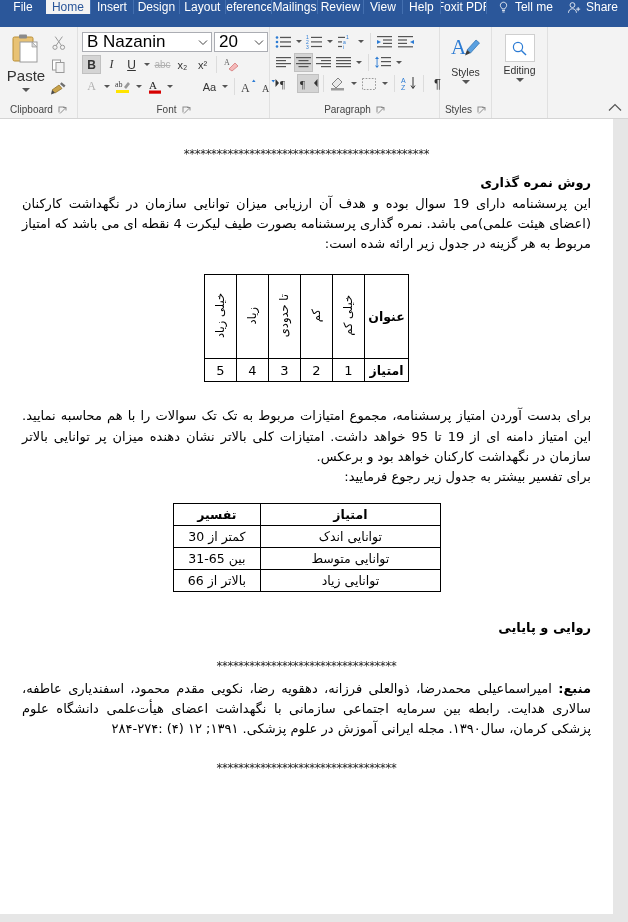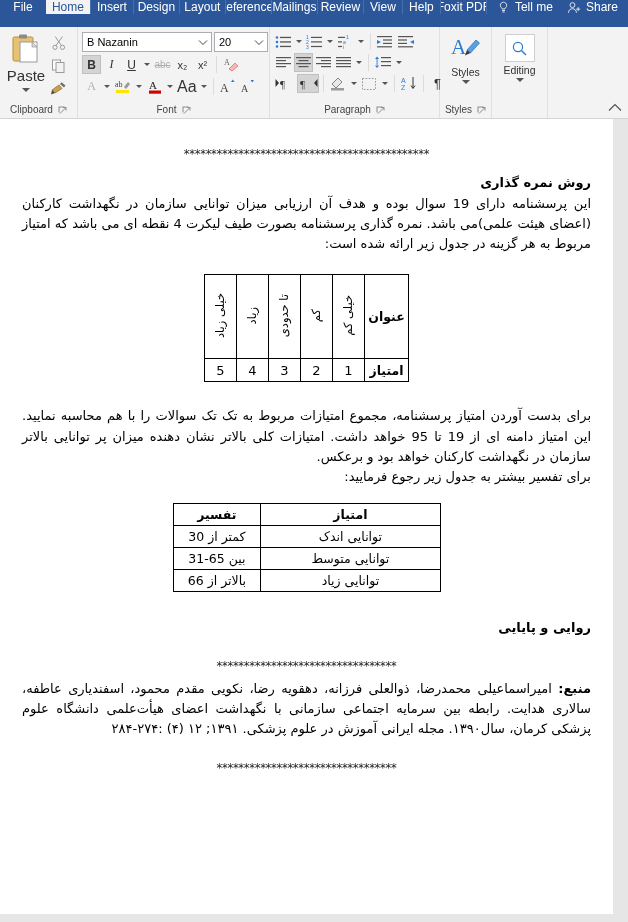--- a/index.html
+++ b/index.html
@@ -98,21 +98,21 @@
   }
 
   
   .g-font { width: 192px; }
   .font-row1 { display: flex; gap: 2px; padding-top: 2px; }
   .combo {
     height: 20px;
     border: 1px solid #abadb3;
     background: #fff;
     display: flex; align-items: center;
-    font-size: 11px; color: #000;
+    font-size: 17px; color: #000;
     padding-left: 4px;
   }
   .combo .val { flex: 1; white-space: nowrap; overflow: hidden; }
   .combo .chev {
     width: 16px; display: flex; align-items: center; justify-content: center;
   }
   .combo-font { width: 130px; }
   .combo-size { width: 54px; }
   .font-row2, .font-row3 {
     display: flex; align-items: center; gap: 1px; margin-top: 3px;
@@ -433,21 +433,21 @@
             </svg>
           </div>
           <div class="minicaret"></div>
           <div class="btn">
             <svg width="16" height="17" viewBox="0 0 16 17">
               <text x="2" y="11" font-size="11" fill="#222" font-family="'Liberation Serif',serif">A</text>
               <rect x="2" y="12.5" width="12" height="3.2" fill="#d60000"></rect>
             </svg>
           </div>
           <div class="minicaret"></div>
-          <div class="btn" style="font-size:16px;">
+          <div class="btn" style="font-size:11px;margin-left:24px;">
             <span>Aa</span>
           </div>
           <div class="minicaret"></div>
           <div class="vsep"></div>
           <div class="btn">
             <svg width="17" height="15" viewBox="0 0 17 15">
               <text x="1" y="13" font-size="12" fill="#444" font-family="'Liberation Serif',serif">A</text>
               <path d="M12 3 L15.5 3 L13.75 0.5 Z" fill="#2b7bd4"></path>
             </svg>
           </div>

